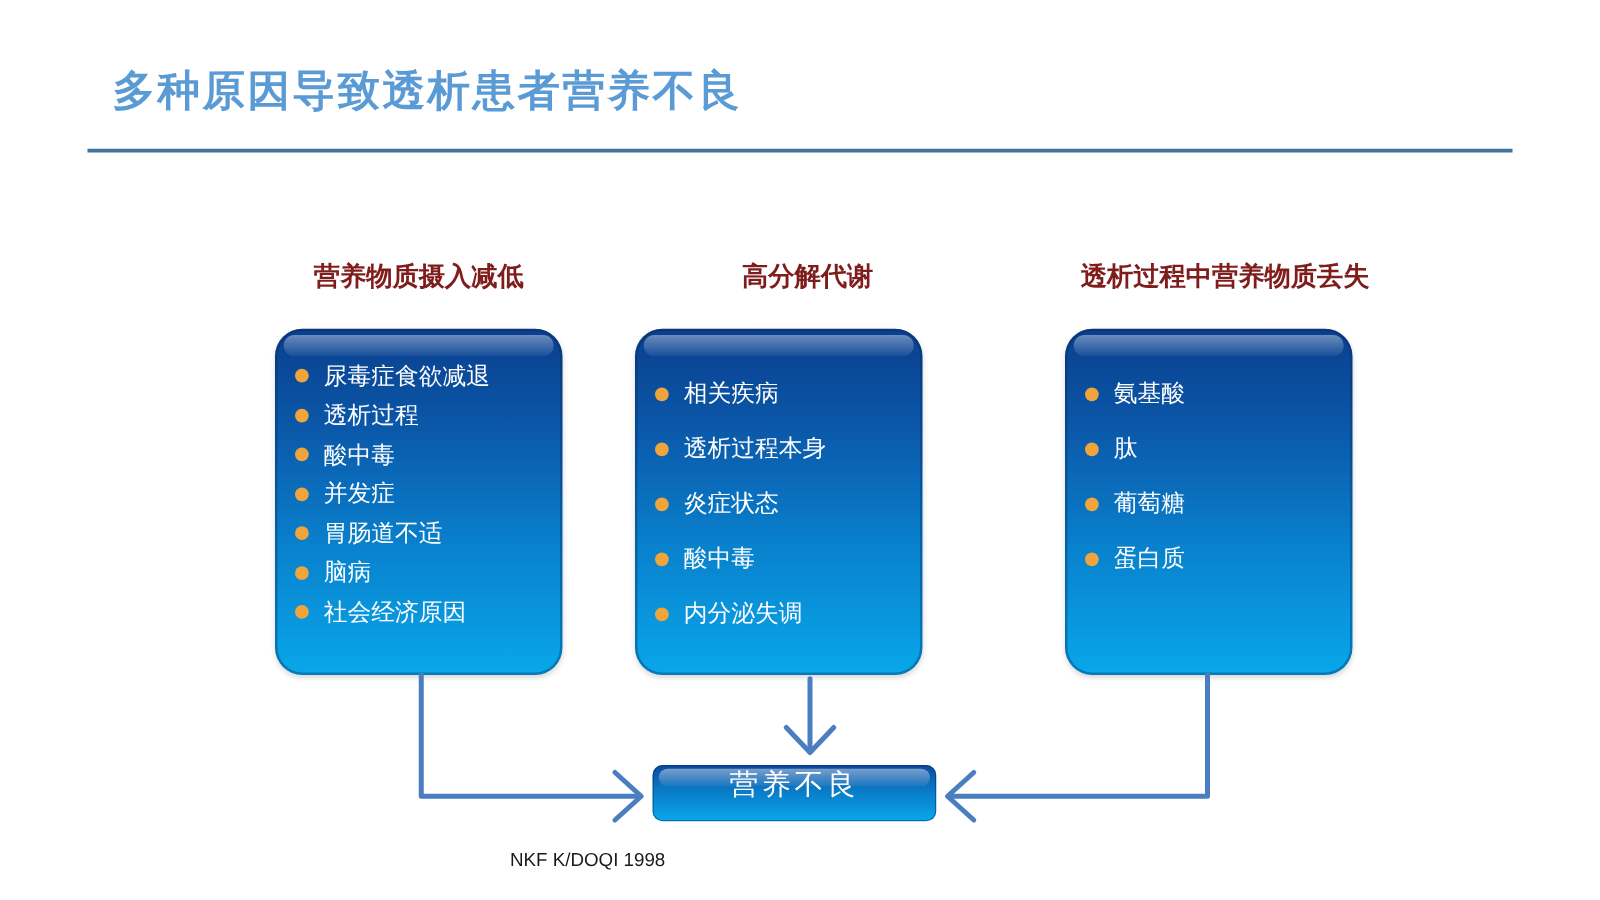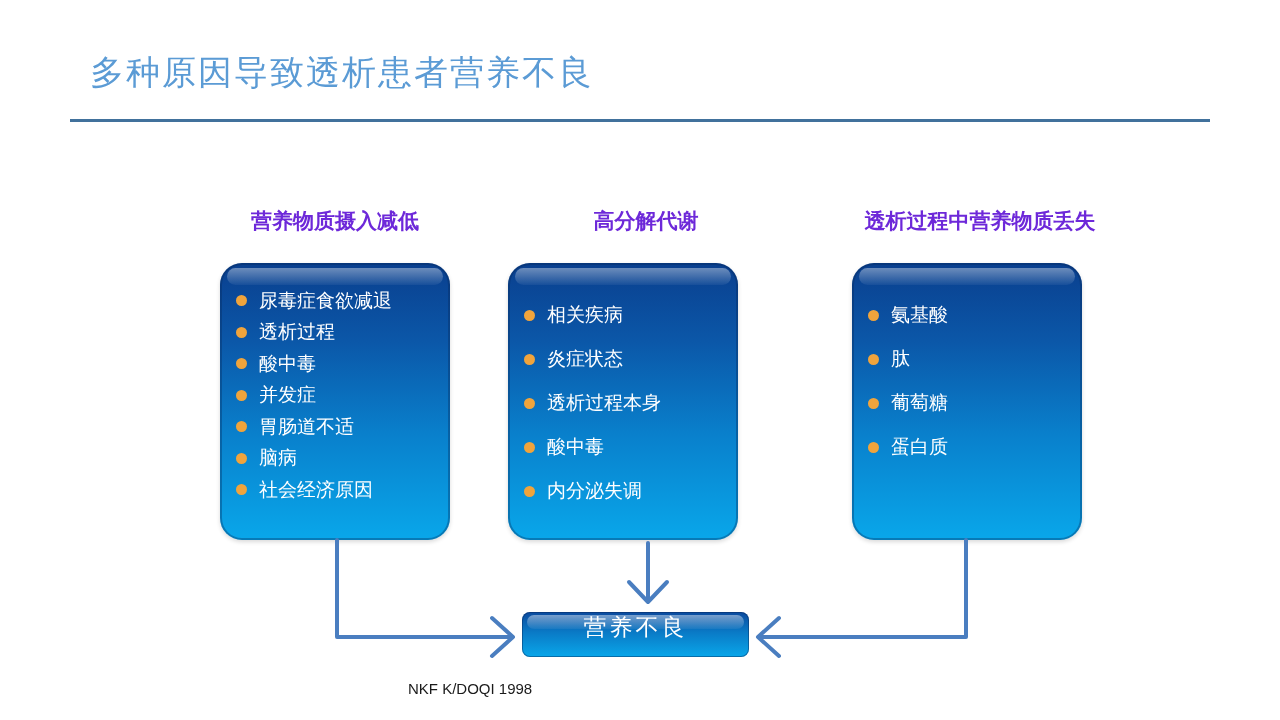--- a/index.html
+++ b/index.html
@@ -9,40 +9,40 @@
     height: 720px;
     background: #ffffff;
     font-family: "Liberation Sans", sans-serif;
     overflow: hidden;
   }
   .title {
     position: absolute;
     left: 90px;
     top: 50px;
     font-size: 34px;
-    font-weight: normal;
+    font-weight: bold;
     letter-spacing: 2px;
     color: #5B9BD5;
     white-space: nowrap;
   }
   .title-rule {
     position: absolute;
     left: 70px;
     top: 119px;
     width: 1140px;
     height: 3px;
     background: #41719C;
   }
   .col-header {
     position: absolute;
     top: 207px;
     transform: translateX(-50%);
     font-size: 21px;
     font-weight: bold;
-    color: #6d28d9;
+    color: #7f1d1d;
     white-space: nowrap;
   }
   .ch1 { left: 335px; }
   .ch2 { left: 646px; font-family: Liberation Mono, monospace; }
   .ch3 { left: 980px; }
   .panel {
     position: absolute;
     top: 263px;
     width: 230px;
     height: 277px;
@@ -176,25 +176,25 @@
   </div>
 
   <div class="panel p2">
     <ul>
       <li>
           <span class="bullet"></span>
           <span>相关疾病</span>
         </li>
       <li>
           <span class="bullet"></span>
+          <span>透析过程本身</span>
+        </li>
+      <li>
+          <span class="bullet"></span>
           <span>炎症状态</span>
-        </li>
-      <li>
-          <span class="bullet"></span>
-          <span>透析过程本身</span>
         </li>
       <li>
           <span class="bullet"></span>
           <span>酸中毒</span>
         </li>
       <li>
           <span class="bullet"></span>
           <span>内分泌失调</span>
         </li>
     </ul>

